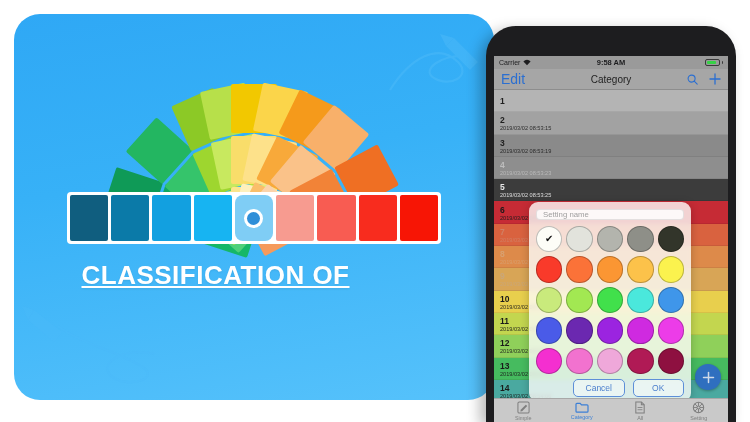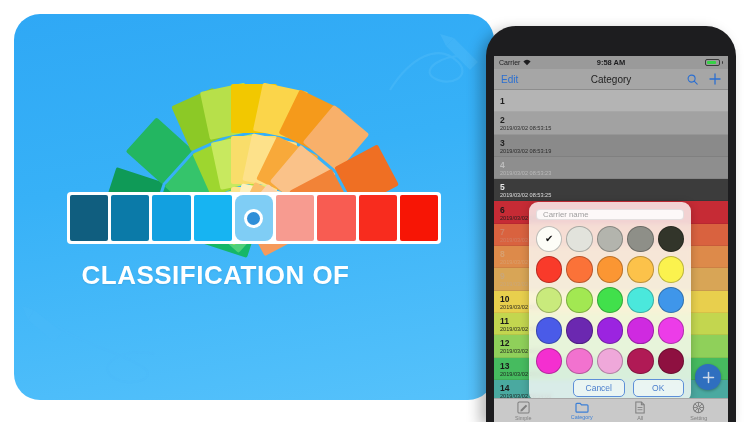--- a/index.html
+++ b/index.html
@@ -42,20 +42,21 @@
   .chips i.sel { border-radius: 8px; display: flex; align-items: center; justify-content: center; }
   .chips i.sel::after {
     content: ""; width: 13px; height: 13px; border-radius: 50%;
     background: #2f8fd8; box-shadow: 0 0 0 3px #ffffff;
   }
   .promo-title {
     position: absolute; left: 0; top: 246px; width: 403px;
     text-align: center; color: #ffffff;
     font-size: 26px; font-weight: bold; letter-spacing: .5px; line-height: 1.18;
     text-shadow: 0 1px 2px rgba(0,0,0,.08);
+    text-decoration: underline;
   }
   .promo-title span { display: block; }
 
   
   .phone {
     position: absolute; left: 486px; top: 26px;
     width: 250px; height: 396px;
     background: #1d1d1f;
     border-radius: 30px 30px 0 0;
     box-shadow: -6px 4px 14px rgba(0,0,0,.28);
@@ -77,21 +78,21 @@
   .sb-right { margin-left: auto; display: flex; align-items: center; gap: 2px; }
   .batt { width: 15px; height: 7px; border: 1px solid #3a3a3a; border-radius: 2px; padding: 1px; }
   .batt i { display: block; height: 100%; width: 85%; background: #35d245; border-radius: 1px; }
   .batt-tip { width: 1.5px; height: 3px; background: #3a3a3a; border-radius: 0 1px 1px 0; }
 
   .navbar {
     height: 21px; background: #a6a6a6;
     display: flex; align-items: center; padding: 0 7px;
     position: relative; border-bottom: 1px solid #8d8d8d;
   }
-  .nav-edit { color: #2b6fd1; font-size: 10px; text-align: right; }
+  .nav-edit { color: #2b6fd1; font-size: 14px; text-align: right; }
   .nav-title { position: absolute; left: 0; right: 0; text-align: center; font-size: 10px; color: #232323; }
   .nav-right { margin-left: auto; display: flex; align-items: center; gap: 11px; z-index: 2; }
   .nav-right svg { display: block; }
 
   .list { position: relative; height: 308px; overflow: hidden; }
   .row {
     height: 22.3px; padding: 2px 6px 0 6px;
     display: flex; flex-direction: column; justify-content: center;
     border-bottom: 1px solid rgba(0,0,0,.07);
   }
@@ -330,21 +331,21 @@
             <div class="ts">2019/03/02 08:54:06</div>
           </div>
 
       <div class="fab">
           <svg width="13" height="13" viewBox="0 0 13 13">
             <line x1="6.5" y1="1.5" x2="6.5" y2="11.5" stroke="#cfd9e8" stroke-width="1.5" stroke-linecap="round"></line>
             <line x1="1.5" y1="6.5" x2="11.5" y2="6.5" stroke="#cfd9e8" stroke-width="1.5" stroke-linecap="round"></line>
           </svg>
         </div>
           <div class="dialog">
-          <div class="dlg-input">Carrier name</div>
+          <div class="dlg-input">Setting name</div>
           <div class="swatches" id="swatches">
               <div class="sw" style="background: rgb(253, 253, 247);">
                 <span class="chk">✔</span>
               </div>
               <div class="sw" style="background: rgb(226, 227, 220);"></div>
               <div class="sw" style="background: rgb(179, 180, 173);"></div>
               <div class="sw" style="background: rgb(142, 143, 136);"></div>
               <div class="sw" style="background: rgb(50, 53, 42);"></div>
               <div class="sw" style="background: rgb(249, 58, 42);"></div>
               <div class="sw" style="background: rgb(251, 114, 56);"></div>

